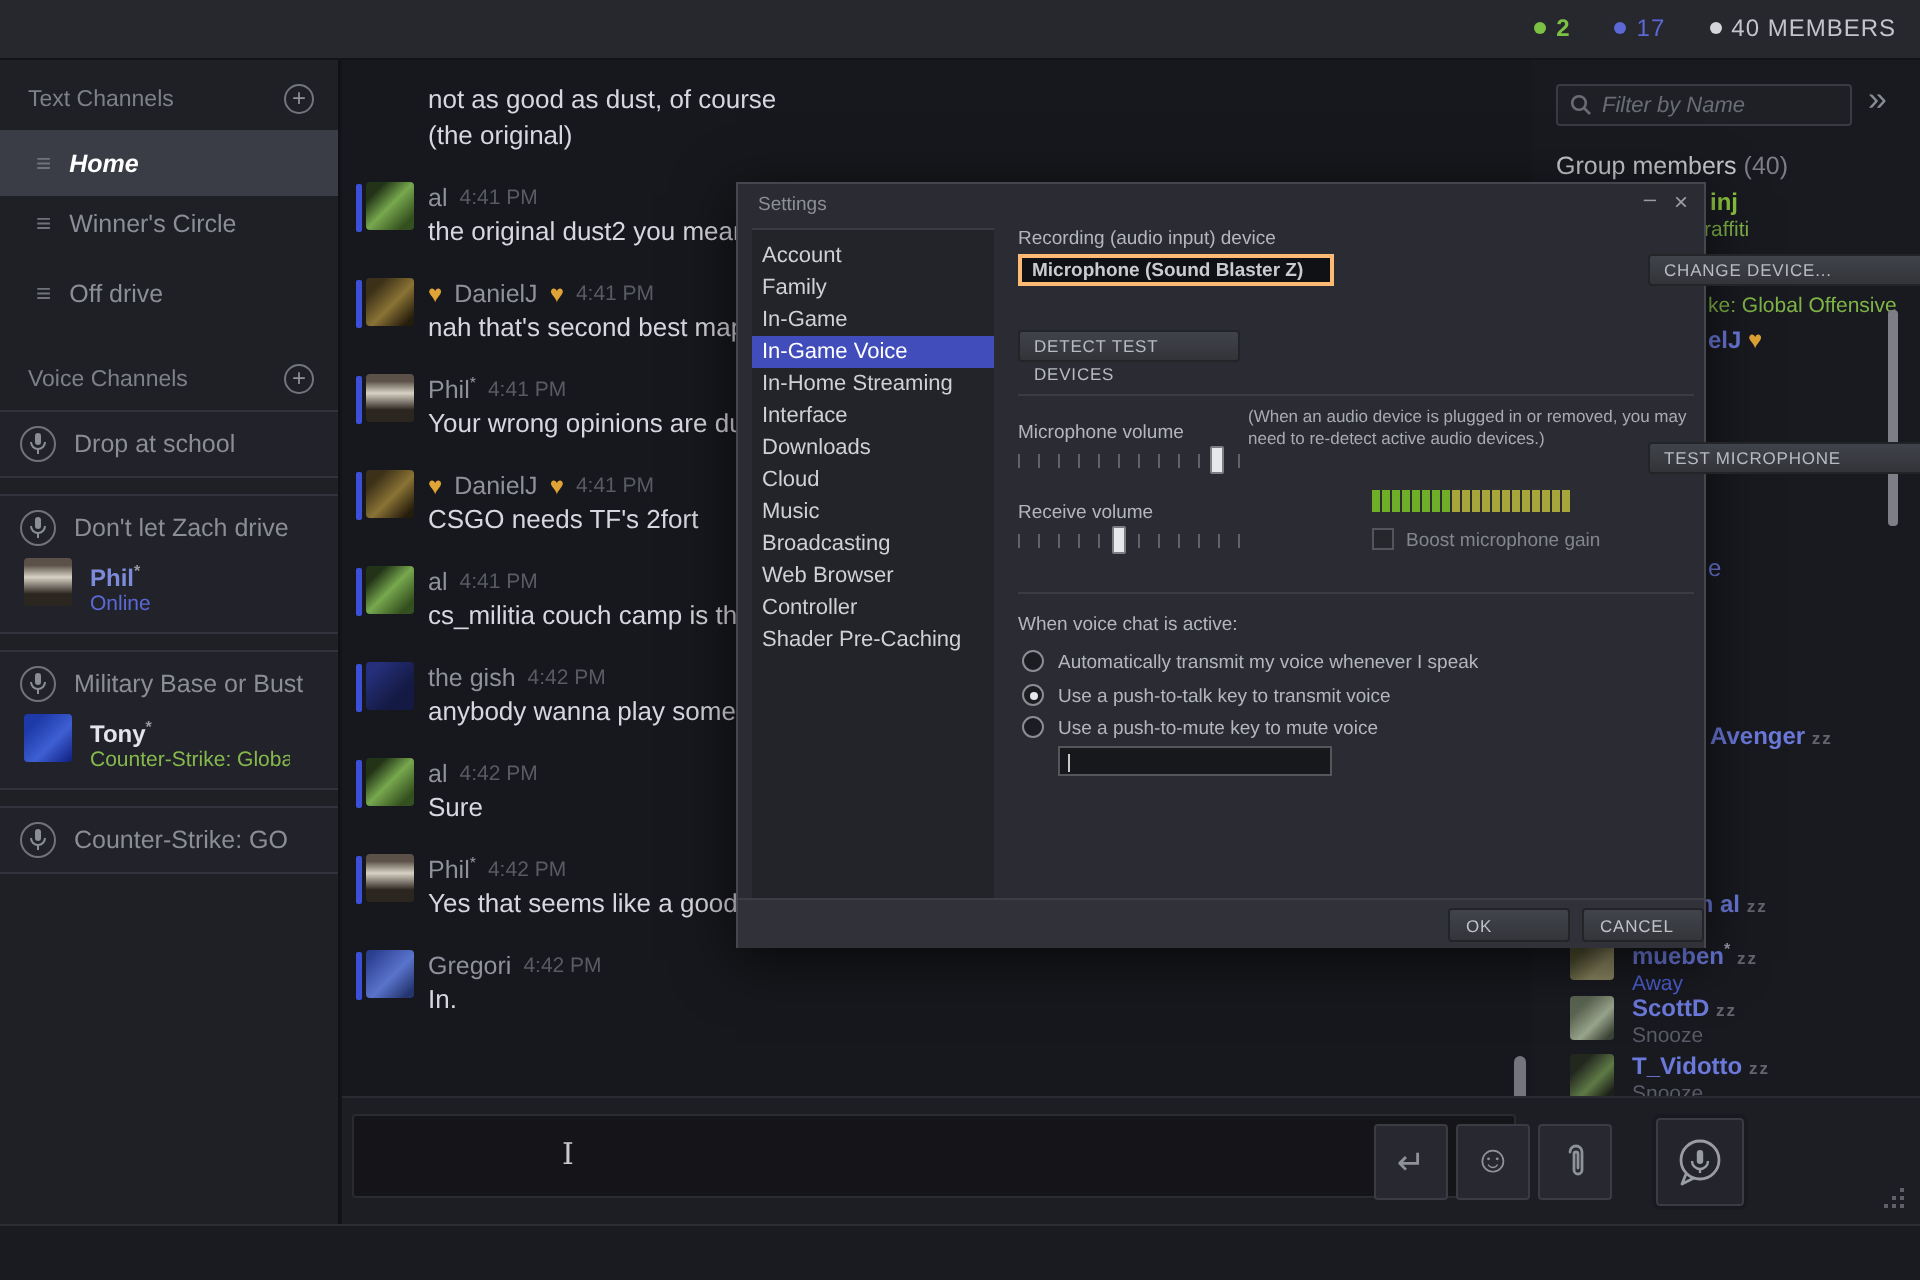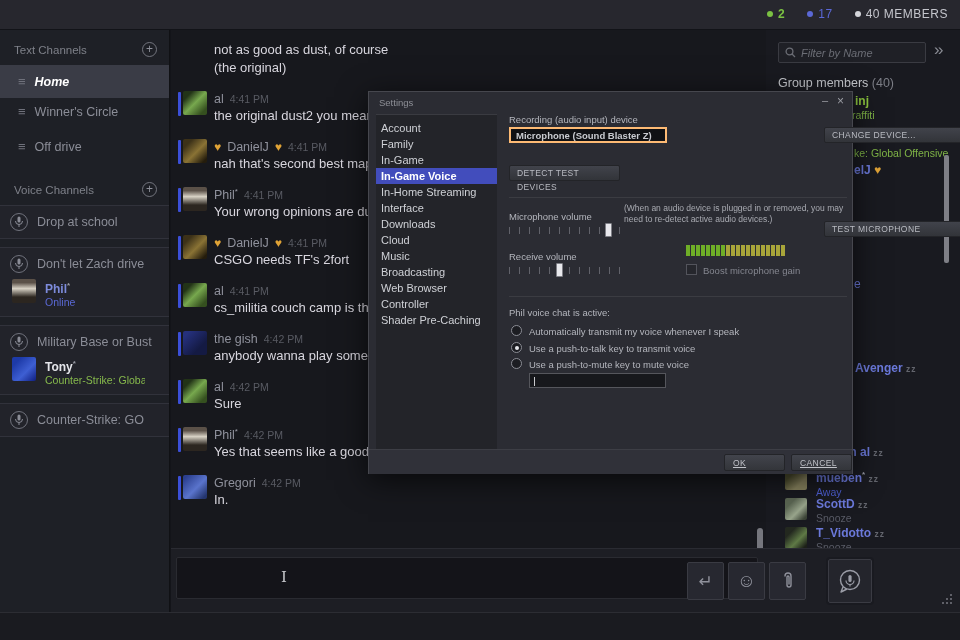--- a/index.html
+++ b/index.html
@@ -87,41 +87,41 @@
   .bottomstrip { position:absolute; left:0; top:612px; width:960px; height:28px; background:#1a1b20; border-top:1px solid #2c2d33; }
 
   
   .dialog { position:absolute; left:368px; top:91px; width:485px; height:383px; background:#2b2c33; border:1px solid #46474e; box-shadow:0 6px 28px rgba(0,0,0,.65); z-index:50; }
   .dtitle { position:absolute; left:10px; top:5px; font-size:9.5px; color:#8d8f96; }
   .dmin { position:absolute; right:24px; top:2px; font-size:11px; color:#9b9da4; cursor:pointer; }
   .dclose { position:absolute; right:8px; top:2px; font-size:12px; color:#9b9da4; cursor:pointer; }
   .dmenu { position:absolute; left:7px; top:22px; width:121px; height:335px; background:#232429; border-top:1px solid #3a3b41; }
   .dmi { height:16px; line-height:16px; padding-left:5px; font-size:11px; color:#cfd1d6; cursor:pointer; margin-top:0; }
   .dmi:first-child { margin-top:5px; }
-  .dmi.sel { background:#424dbc; color:#fff;font-weight:bold; }
+  .dmi.sel { background:#424dbc; color:#fff; }
   .dpanel { position:absolute; left:140px; top:22px; width:338px; height:335px; font-size:9.5px; color:#b4b6bd; }
   .plabel { position:absolute; font-size:9.5px; color:#b4b6bd; }
   .devinput { position:absolute; left:0; top:13px; width:158px; height:16px; background:#101114; border:2px solid #fdba74; color:#c9cbd0; font-size:9.5px; font-weight:bold; line-height:14px; padding-left:5px; }
   .dbtn { position:absolute; height:16px; background:linear-gradient(#41434b,#323439); border:1px solid #232428; border-radius:2px; color:#b9bbc2; font-size:8.5px; line-height:14px; padding-left:7px; letter-spacing:.4px; cursor:pointer; }
   .note { position:absolute; left:115px; top:48px; width:225px; font-size:8.5px; color:#a9abb2; line-height:10.5px;margin-top:41px; }
   .divider { position:absolute; left:0; width:338px; height:1px; background:#3b3c42; }
   .slider { position:absolute; width:112px; height:13px; background:repeating-linear-gradient(90deg,#61626a 0 1px,transparent 1px 10px); background-size:111px 7px; background-position:0 3px; background-repeat:no-repeat; }
   .shandle { position:absolute; top:-1px; width:7px; height:14px; background:#e8e8ec; border:1px solid #7e7f86; border-radius:1px; }
   .meter { position:absolute; left:177px; top:131px; display:flex; gap:1px; }
   .meter i { width:4px; height:11px; }
   .meter .g { background:#6fae27; } .meter .y { background:#a8a53a; }
   .checkbox { position:absolute; left:177px; top:150px; width:11px; height:11px; border:1px solid #53545c; background:#26272d; }
   .cblabel { position:absolute; left:194px; top:151px; font-size:9.5px; color:#84868f; }
   .radio { position:absolute; left:2px; width:11px; height:11px; border:1px solid #8b8d95; border-radius:50%; background:#1c1d22; }
   .radio.on::after { content:""; position:absolute; left:2.5px; top:2.5px; width:4px; height:4px; border-radius:50%; background:#e6e7eb; }
   .rlabel { position:absolute; left:20px; font-size:9.5px; color:#b4b6bd; }
   .keyinput { position:absolute; left:20px; top:259px; width:137px; height:15px; background:#17181c; border:1px solid #55565c; }
   .caret { position:absolute; left:4px; top:3px; width:1px; height:9px; background:#c8c9cd; }
   .dfooter { position:absolute; left:0; top:357px; width:483px; height:25px; background:#303139; border-top:1px solid #3d3e45; }
-  .dfbtn { position:absolute; top:4px; width:61px; height:17px; background:linear-gradient(#42444c,#33353a); border:1px solid #232428; border-radius:2px; color:#c0c2c8; font-size:8.5px; text-align:left; padding:3px 0 0 8px; letter-spacing:.4px; cursor:pointer;text-decoration:underline; }
+  .dfbtn { position:absolute; top:4px; width:61px; height:17px; background:linear-gradient(#42444c,#33353a); border:1px solid #232428; border-radius:2px; color:#c0c2c8; font-size:8.5px; text-align:left; padding:3px 0 0 8px; letter-spacing:.4px; cursor:pointer; }
 </style>
 </head>
 <body>
 
 <div class="topstrip">
   <div class="counts">
     <span class="count">
         <span class="dot g"></span>
         <span class="cnt-g">2</span>
       </span>
@@ -478,21 +478,21 @@
         <i class="y"></i>
         <i class="y"></i>
         <i class="y"></i>
         <i class="y"></i>
     </div>
     <span class="checkbox"></span>
     <span class="cblabel">Boost microphone gain</span>
 
     <div class="divider" style="top:182px;"></div>
 
-    <span class="plabel" style="left:0; top:193px;">Phil voice chat is active:</span>
+    <span class="plabel" style="left:0; top:193px;">When voice chat is active:</span>
     <span class="radio" style="top:211px;"></span>
     <span class="rlabel" style="top:212px;">Automatically transmit my voice whenever I speak</span>
     <span class="radio on" style="top:228px;"></span>
     <span class="rlabel" style="top:229px;">Use a push-to-talk key to transmit voice</span>
     <span class="radio" style="top:244px;"></span>
     <span class="rlabel" style="top:245px;">Use a push-to-mute key to mute voice</span>
     <div class="keyinput">
         <span class="caret"></span>
       </div>
   </div>

